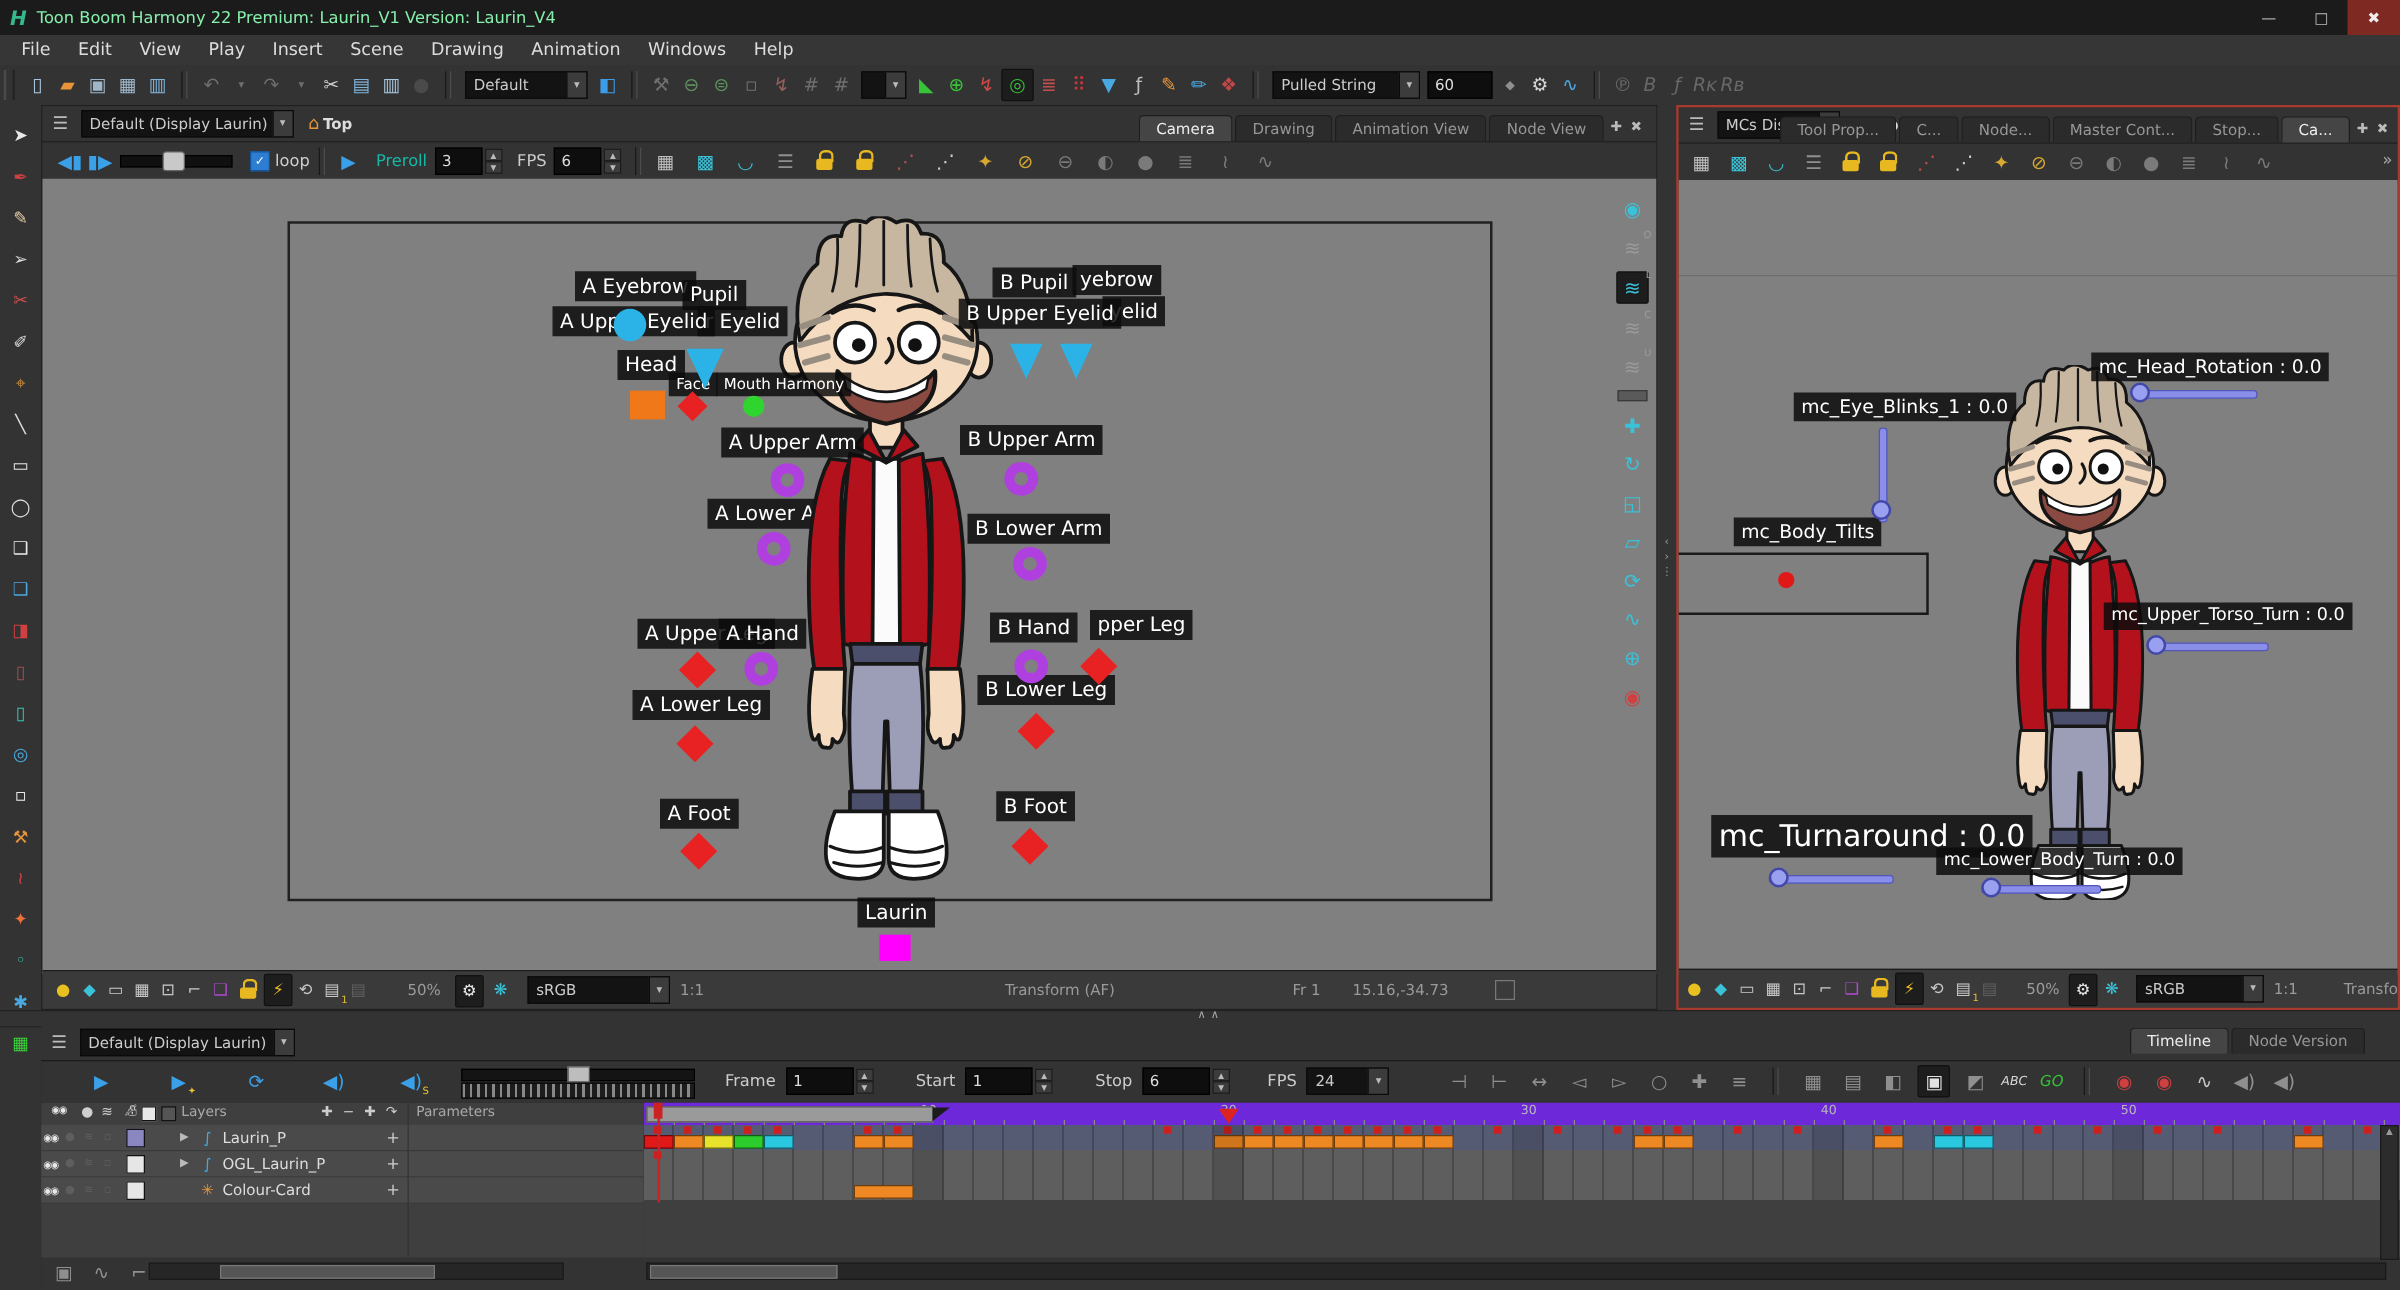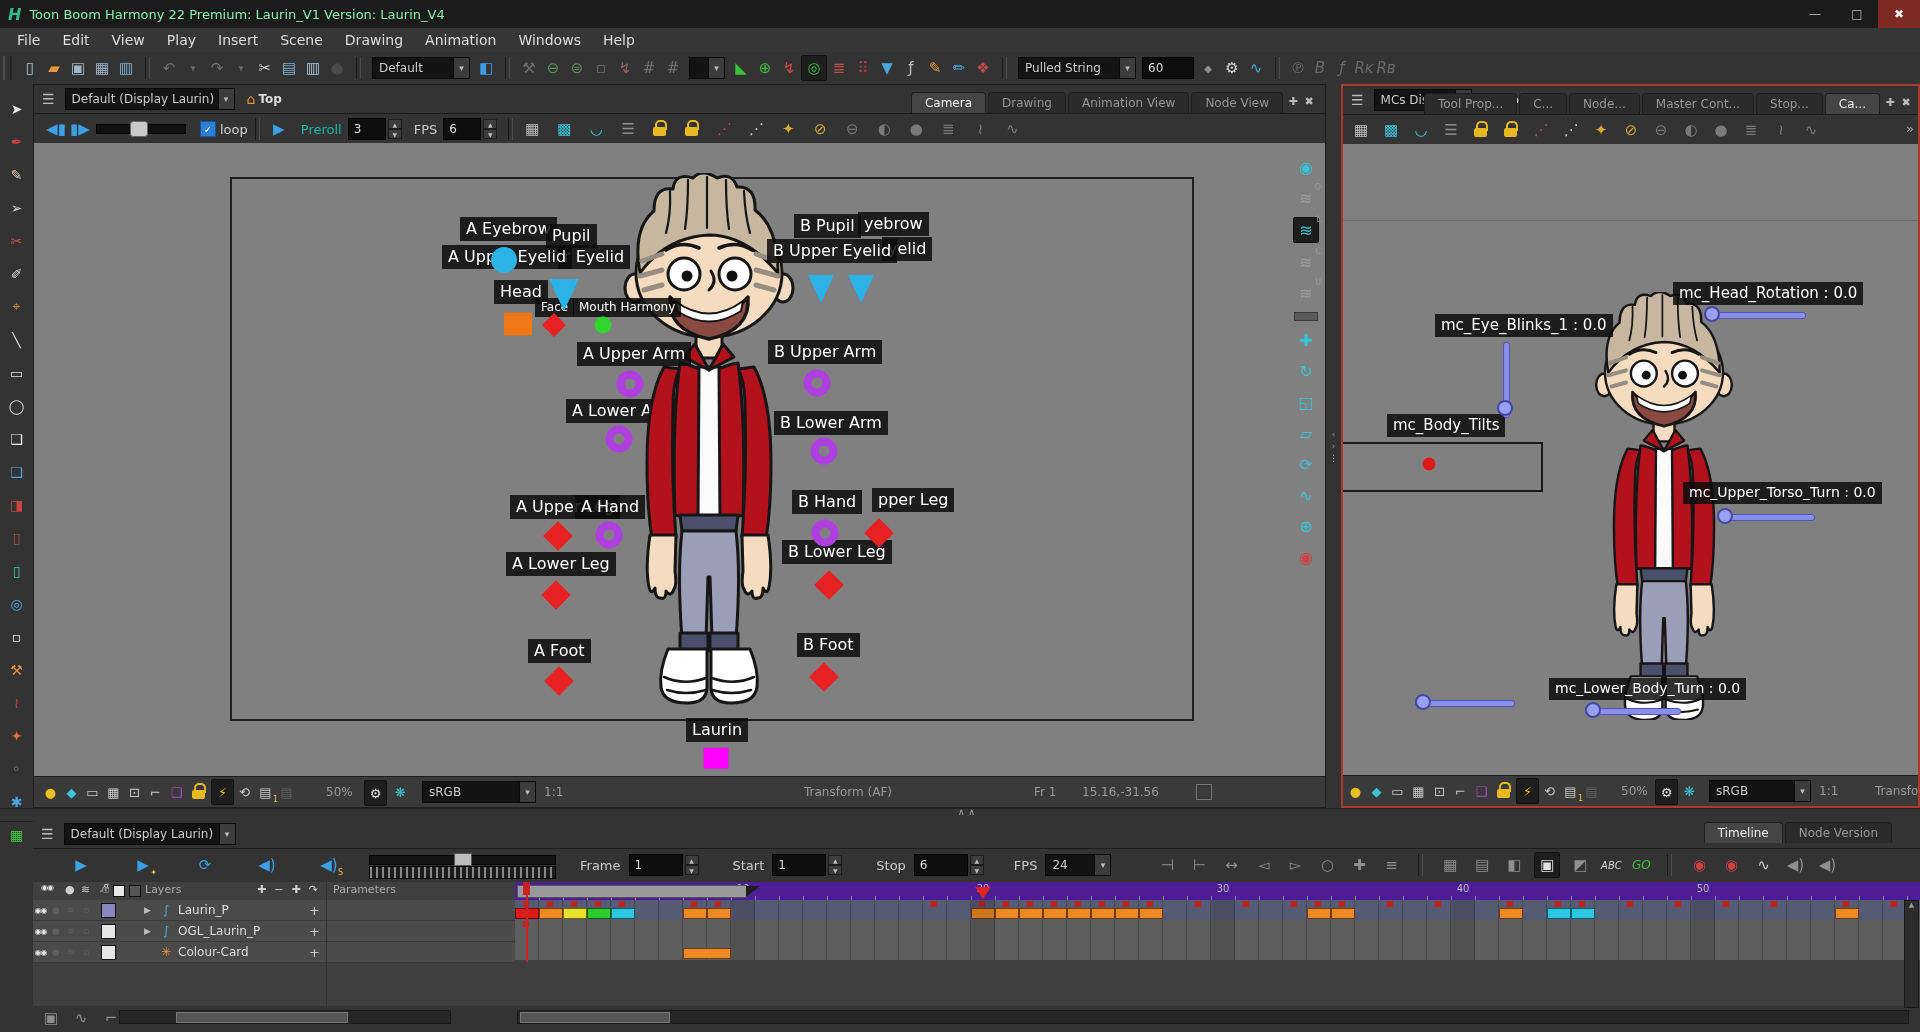--- a/index.html
+++ b/index.html
@@ -94,21 +94,21 @@
   .layer-row{position:absolute;left:0;width:482px;height:20px;background:#4a4a4a;border-bottom:1px solid #3a3a3a;display:flex;align-items:center;font-size:12px;color:#ddd;}
   .lr-flag{width:15px;text-align:center;color:#e8e8e8;font-size:8px;letter-spacing:-1px;flex:none;}
   .lr-dim{color:#5e5e5e;font-size:9px;}
   .lr-swatch{width:13px;height:13px;border:1px solid #111;margin:0 4px 0 8px;flex:none;}
   .lr-arrow{width:14px;color:#bbb;font-size:9px;margin-left:24px;flex:none;}
   .lr-icon{width:16px;text-align:center;font-size:12px;flex:none;}
   .lr-name{margin-left:4px;flex:none;}
   .lr-plus{position:absolute;left:276px;color:#ccc;font-size:13px;}
   #params-div{position:absolute;left:293px;top:0;width:1px;height:124px;background:#333;}
   #tracks{position:absolute;left:482px;top:0;width:1405px;height:124px;background:#3f3f3f;overflow:hidden;}
-  #ruler{position:absolute;left:0;top:0;width:100%;height:18px;background:#4c1d95;border-bottom:1px solid #2a2a2a;text-align:right;}
+  #ruler{position:absolute;left:0;top:0;width:100%;height:18px;background:#6d28d9;border-bottom:1px solid #2a2a2a;text-align:right;}
   .ruler-num{position:absolute;top:1px;color:#b8b8b8;font-size:10px;transform:translateX(-50%);}
   .tick{position:absolute;bottom:0;width:1px;height:4px;background:#8a8a8a;}
   .track-row{position:absolute;left:0;width:1405px;height:20px;background:#5e5e5e;
      background-image:repeating-linear-gradient(90deg,transparent 0 23px,rgba(0,0,0,0.22) 23px 24px);}
   .track-row.selected{background-color:#565b74;}
   .decade{position:absolute;top:18px;width:24px;height:60px;background:rgba(0,0,0,0.13);}
   .kf-cell{position:absolute;top:8px;height:11px;border:1px solid rgba(0,0,0,0.55);box-sizing:border-box;}
   .kf-mark{position:absolute;top:1px;width:6px;height:6px;background:#cc2020;}
   #playhead{position:absolute;top:0;width:2px;height:80px;background:#cc2222;z-index:5;}
   #playhead-flag{position:absolute;top:0;width:7px;height:13px;background:#cc2222;z-index:5;}
@@ -443,21 +443,21 @@
       <span class="abs dimtxt" style="left:292px">50%</span>
       <span class="abs ticon pressed" style="left:330px;top:3px;color:#e8e8e8">⚙</span>
       <span class="abs ticon" style="left:356px;top:3px;color:#3ac2d8">❋</span>
       <span class="dd abs" style="left:384px;top:4px;width:112px">
         <span class="ddtxt">sRGB</span>
           <span class="ddarr">▾</span>
       </span>
       <span class="abs dimtxt" style="left:510px">1:1</span>
       <span class="abs dimtxt" style="left:770px">Transform (AF)</span>
       <span class="abs dimtxt" style="left:1000px">Fr 1</span>
-      <span class="abs dimtxt" style="left:1048px">15.16,-31.56</span>
+      <span class="abs dimtxt" style="left:1048px">15.16,-34.73</span>
       <span class="abs" style="left:1162px;top:7px;width:14px;height:14px;border:1px solid #777;"></span>
     </div>
   </div>
 
   <div id="splitter-v">
     <span>‹</span>
       <span>›</span>
       <span>⋮</span>
   </div>
 
@@ -514,20 +514,21 @@
         <div class="sl-thumb" style="left: 361px; top: 162px;"></div>
         <div class="ctl-label" style="left: 92px; top: 170px; font-size: 15px; z-index: 22;">mc_Eye_Blinks_1 : 0.0</div>
         <div class="sl-track" style="left: 160px; top: 198px; width: 5px; height: 74px;"></div>
         <div class="sl-thumb" style="left: 154px; top: 256px;"></div>
         <div class="ctl-label" style="left: 44px; top: 270px; font-size: 15px; z-index: 22;">mc_Body_Tilts</div>
         <div class="bt-box" style="left: -4px; top: 298px; width: 200px; height: 46px;"></div>
         <div class="mk" style="left: 86px; top: 320px; width: 13px; height: 13px; background: rgb(224, 24, 24); border-radius: 50%; transform: translate(-50%, -50%); z-index: 27;"></div>
         <div class="ctl-label" style="left: 340px; top: 338px; font-size: 14px; z-index: 22;">mc_Upper_Torso_Turn : 0.0</div>
         <div class="sl-track" style="left: 376px; top: 370px; width: 94px; height: 5px;"></div>
         <div class="sl-thumb" style="left: 374px; top: 364px;"></div>
+        <div class="ctl-label" style="left: 26px; top: 508px; font-size: 24px; z-index: 22;">mc_Turnaround : 0.0</div>
         <div class="sl-track" style="left: 72px; top: 556px; width: 98px; height: 5px;"></div>
         <div class="sl-thumb" style="left: 72px; top: 550px;"></div>
         <div class="ctl-label" style="left: 206px; top: 534px; font-size: 14px; z-index: 22;">mc_Lower_Body_Turn : 0.0</div>
         <div class="sl-track" style="left: 242px; top: 564px; width: 94px; height: 5px;"></div>
         <div class="sl-thumb" style="left: 242px; top: 558px;"></div>
       </div>
     <div class="statusbar" id="mc-status">
       <span id="mc-status-icons" style="display:flex;align-items:center;margin-left:2px;">
           <span class="ticon" style="color: rgb(232, 192, 32);">●</span>
           <span class="ticon" style="color: rgb(58, 194, 216);">◆</span>

